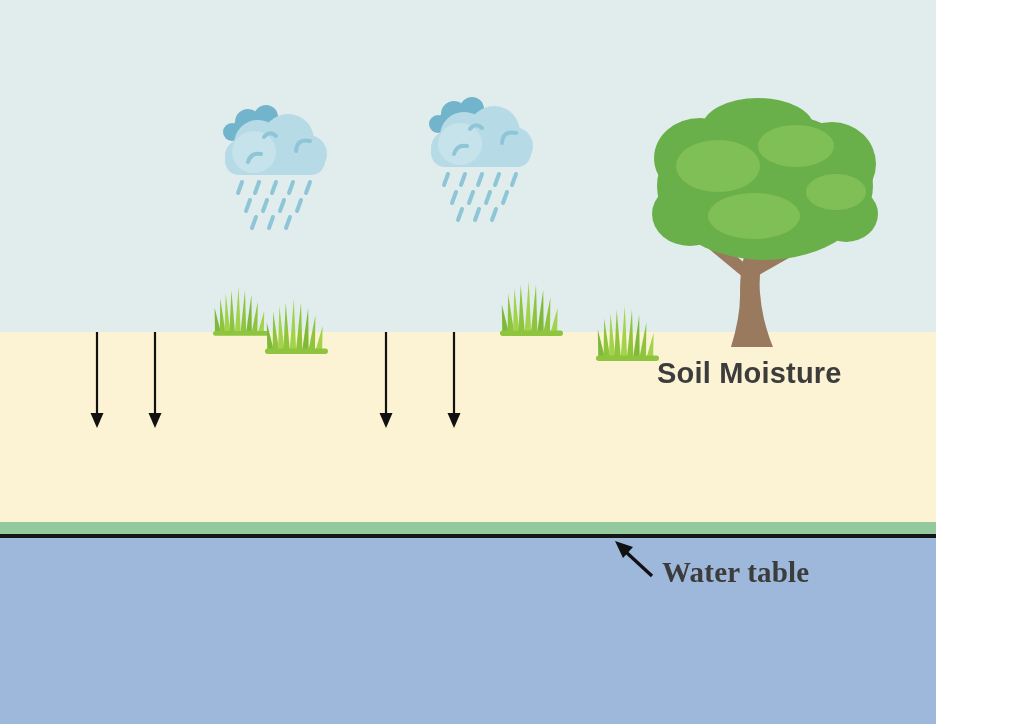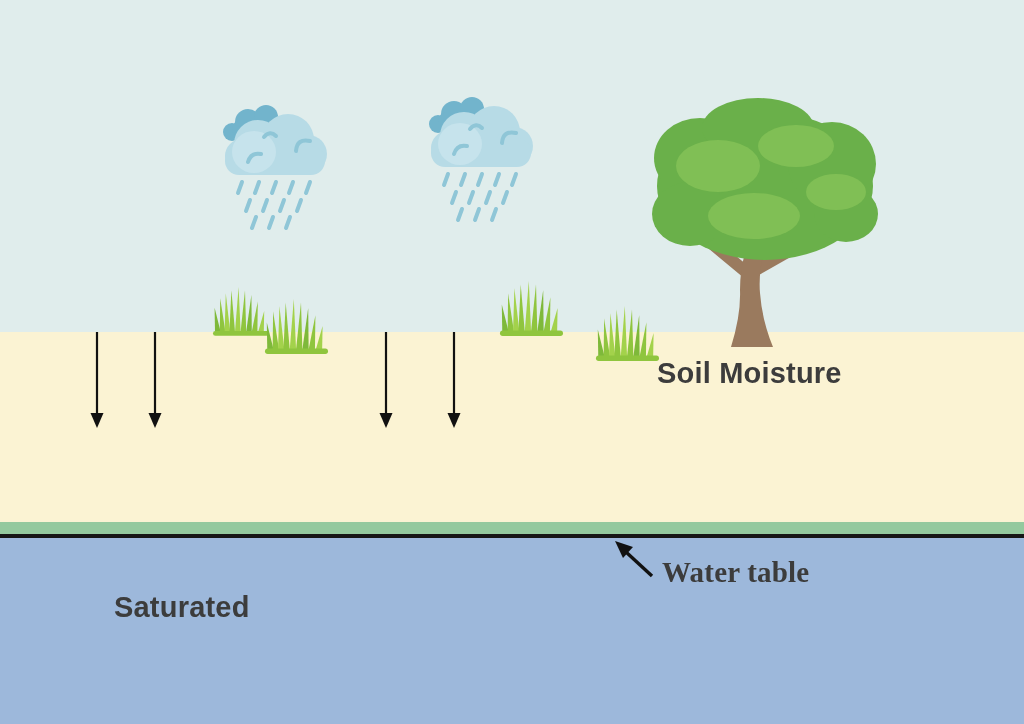--- a/index.html
+++ b/index.html
@@ -1,18 +1,18 @@
 <!DOCTYPE html>
 <html style="--sky: #e0edec; --soil: #fbf3d3; --grass-strip: #94c99e; --water-table-line: #161616; --saturated-zone: #9db8db; --cloud-main: #b7dbe6; --cloud-light: #c6e3ec; --cloud-dark: #72b4cc; --cloud-detail: #8fc6d7; --rain: #8fc6d7; --grass: #8fc53e; --grass-light: #a3d24b; --grass-dark: #7eb93a; --tree-canopy: #6ab04a; --tree-canopy-light: #80bf55; --tree-trunk: #9a7a5e; --arrow: #111111; --label-text: #3c3c3c;"><head>
 <meta charset="utf-8">
 <style>
   html,body{margin:0;padding:0;background:#ffffff;}
   .scene{
     position:relative;
-    width:1024px;height:724px;
+    width:936px;height:724px;
     overflow:hidden;
     font-family:"Liberation Sans", sans-serif;
   }
   .layer{position:absolute;left:0;width:1024px;}
   .sky{top:0;height:332px;background:var(--sky);}
   .soil{top:332px;height:190px;background:var(--soil);}
   .grass-strip{top:522px;height:12px;background:var(--grass-strip);}
   .water-line{top:534px;height:4px;background:var(--water-table-line);}
   .saturated-zone{top:538px;height:186px;background:var(--saturated-zone);}
   .art{position:absolute;top:0;left:0;}
@@ -138,14 +138,13 @@
     <use href="#down-arrow" x="454" y="332"></use>
 
     <g>
       <line x1="652" y1="576" x2="626" y2="552" style="stroke:var(--arrow)" stroke-width="3.4"></line>
       <polygon points="615,541 633,547 623,558" style="fill:var(--arrow)"></polygon>
     </g>
   </svg>
 
   <div class="label label-soil-moisture">Soil Moisture</div>
   <div class="label label-water-table">Water table</div>
-  <div class="label label-saturated">Saturated</div>
 </div>
 
 </body></html>

